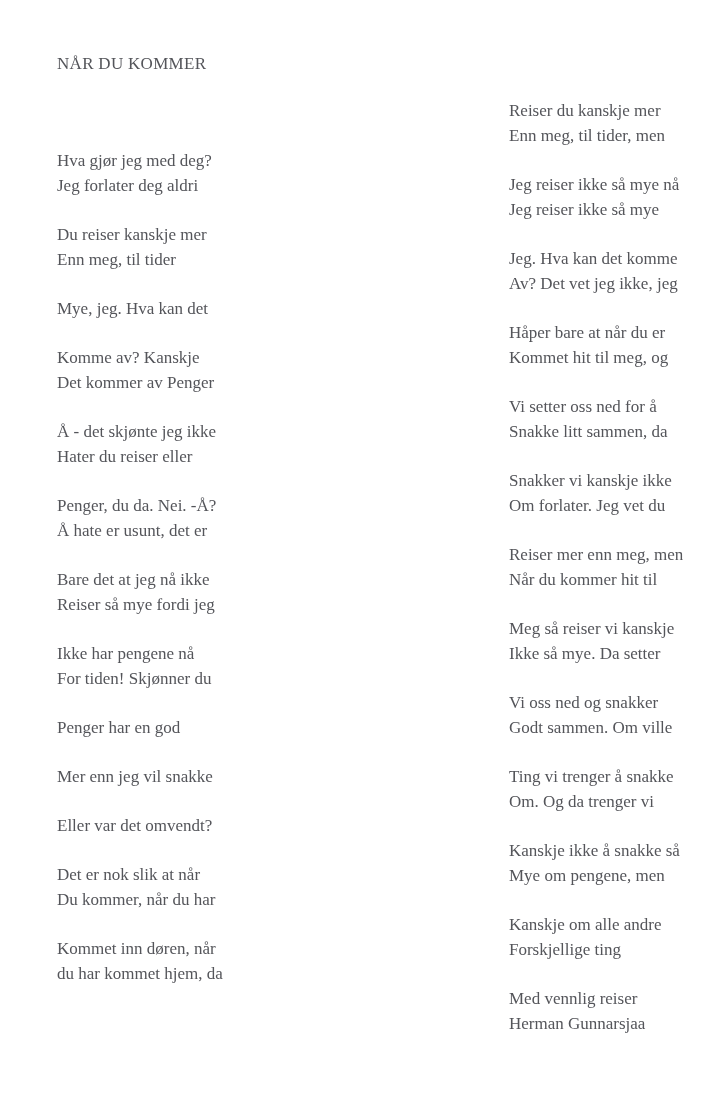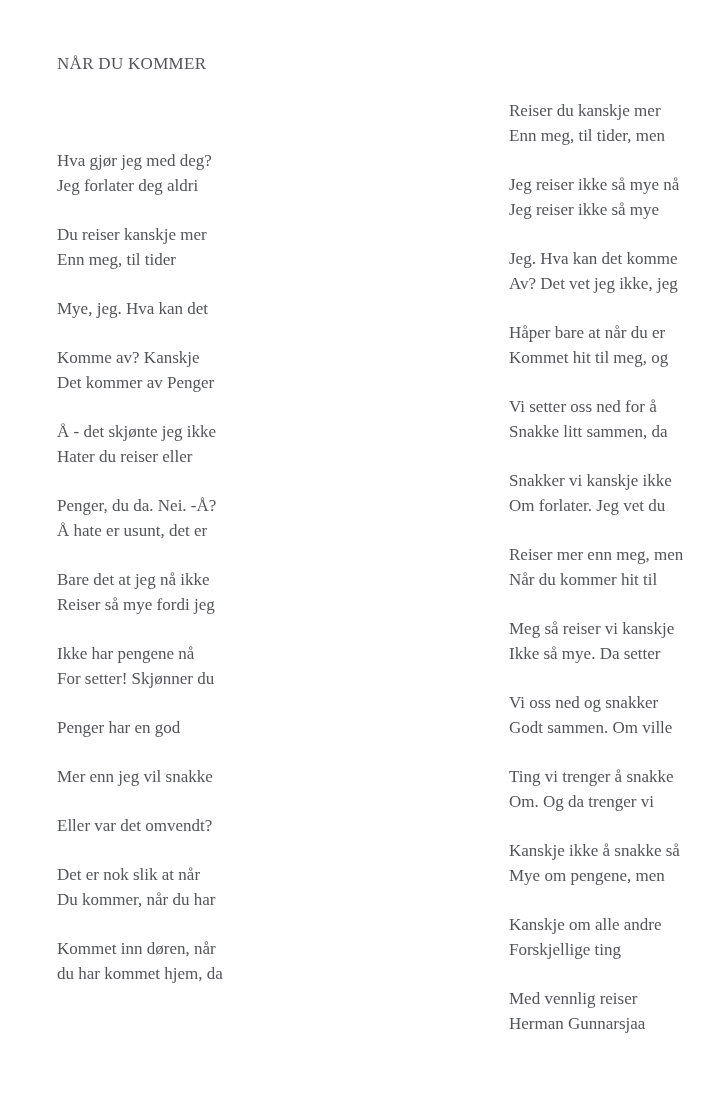--- a/index.html
+++ b/index.html
@@ -79,21 +79,21 @@
         <div class="stanza">
           <div class="line">Penger, du da. Nei. -Å?</div>
           <div class="line">Å hate er usunt, det er</div>
         </div>
         <div class="stanza">
           <div class="line">Bare det at jeg nå ikke</div>
           <div class="line">Reiser så mye fordi jeg</div>
         </div>
         <div class="stanza">
           <div class="line">Ikke har pengene nå</div>
-          <div class="line">For setter! Skjønner du</div>
+          <div class="line">For tiden! Skjønner du</div>
         </div>
         <div class="stanza">
           <div class="line">Penger har en god</div>
         </div>
         <div class="stanza">
           <div class="line">Mer enn jeg vil snakke</div>
         </div>
         <div class="stanza">
           <div class="line">Eller var det omvendt?</div>
         </div>

